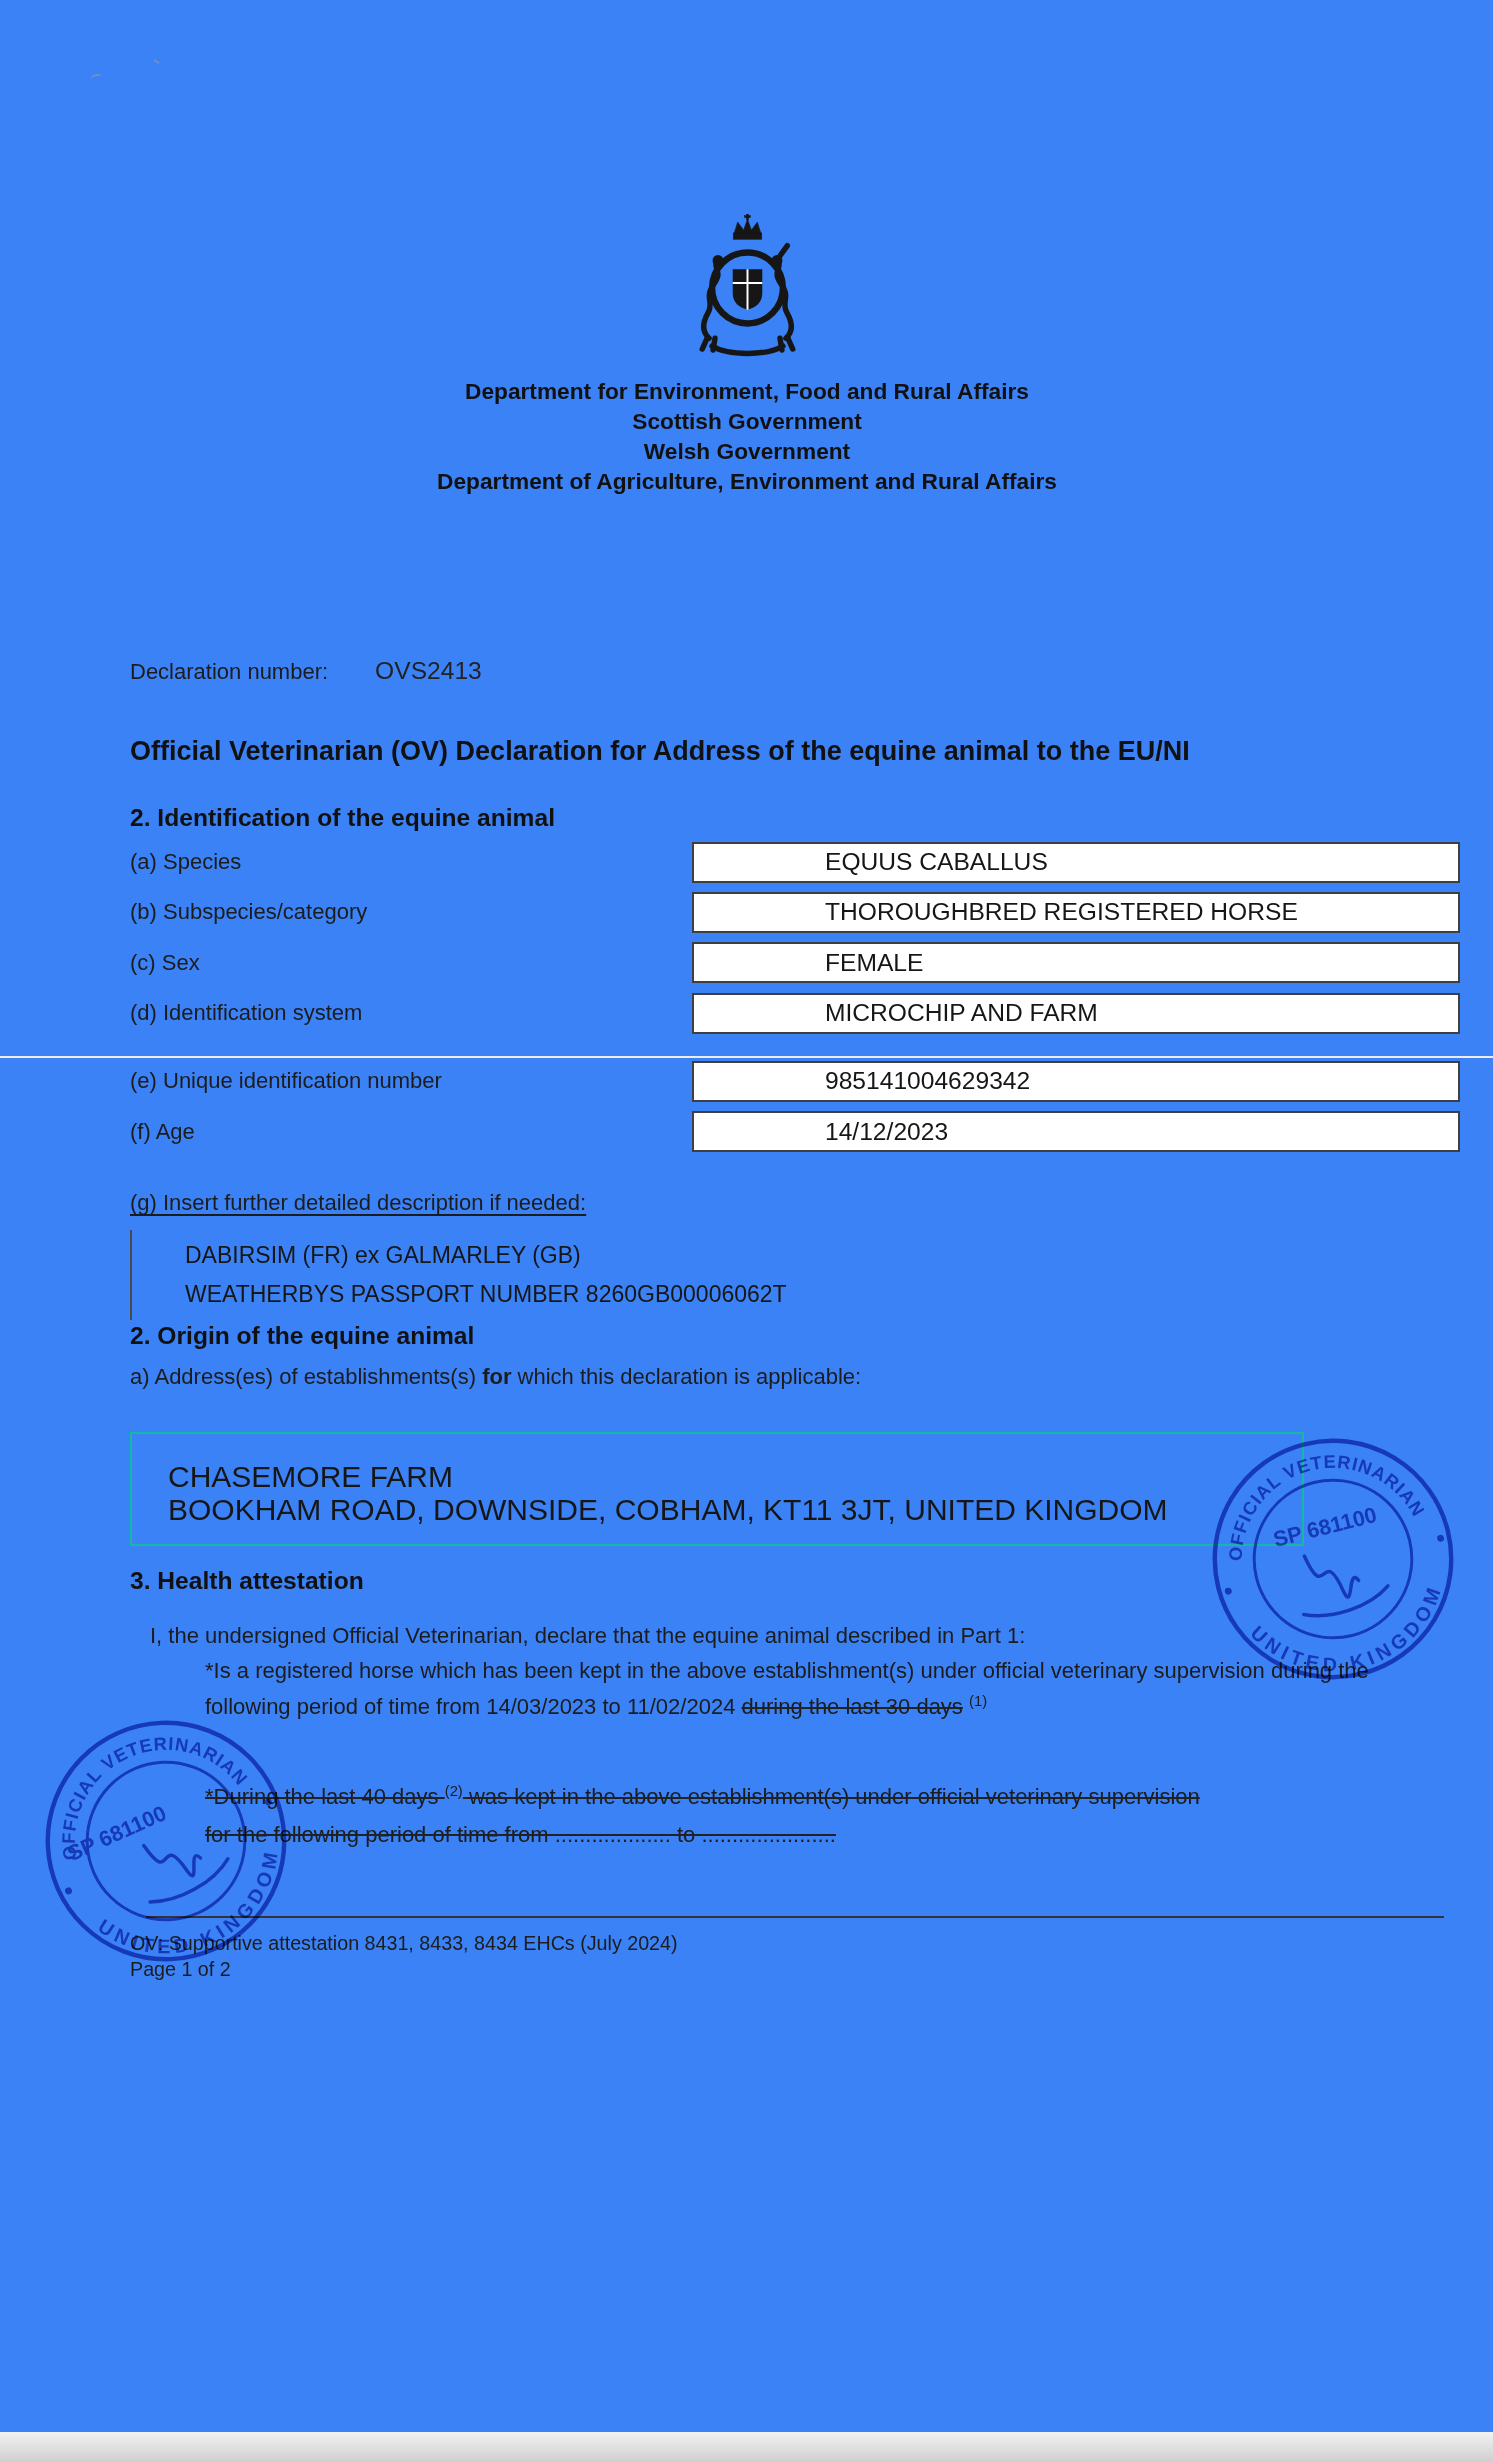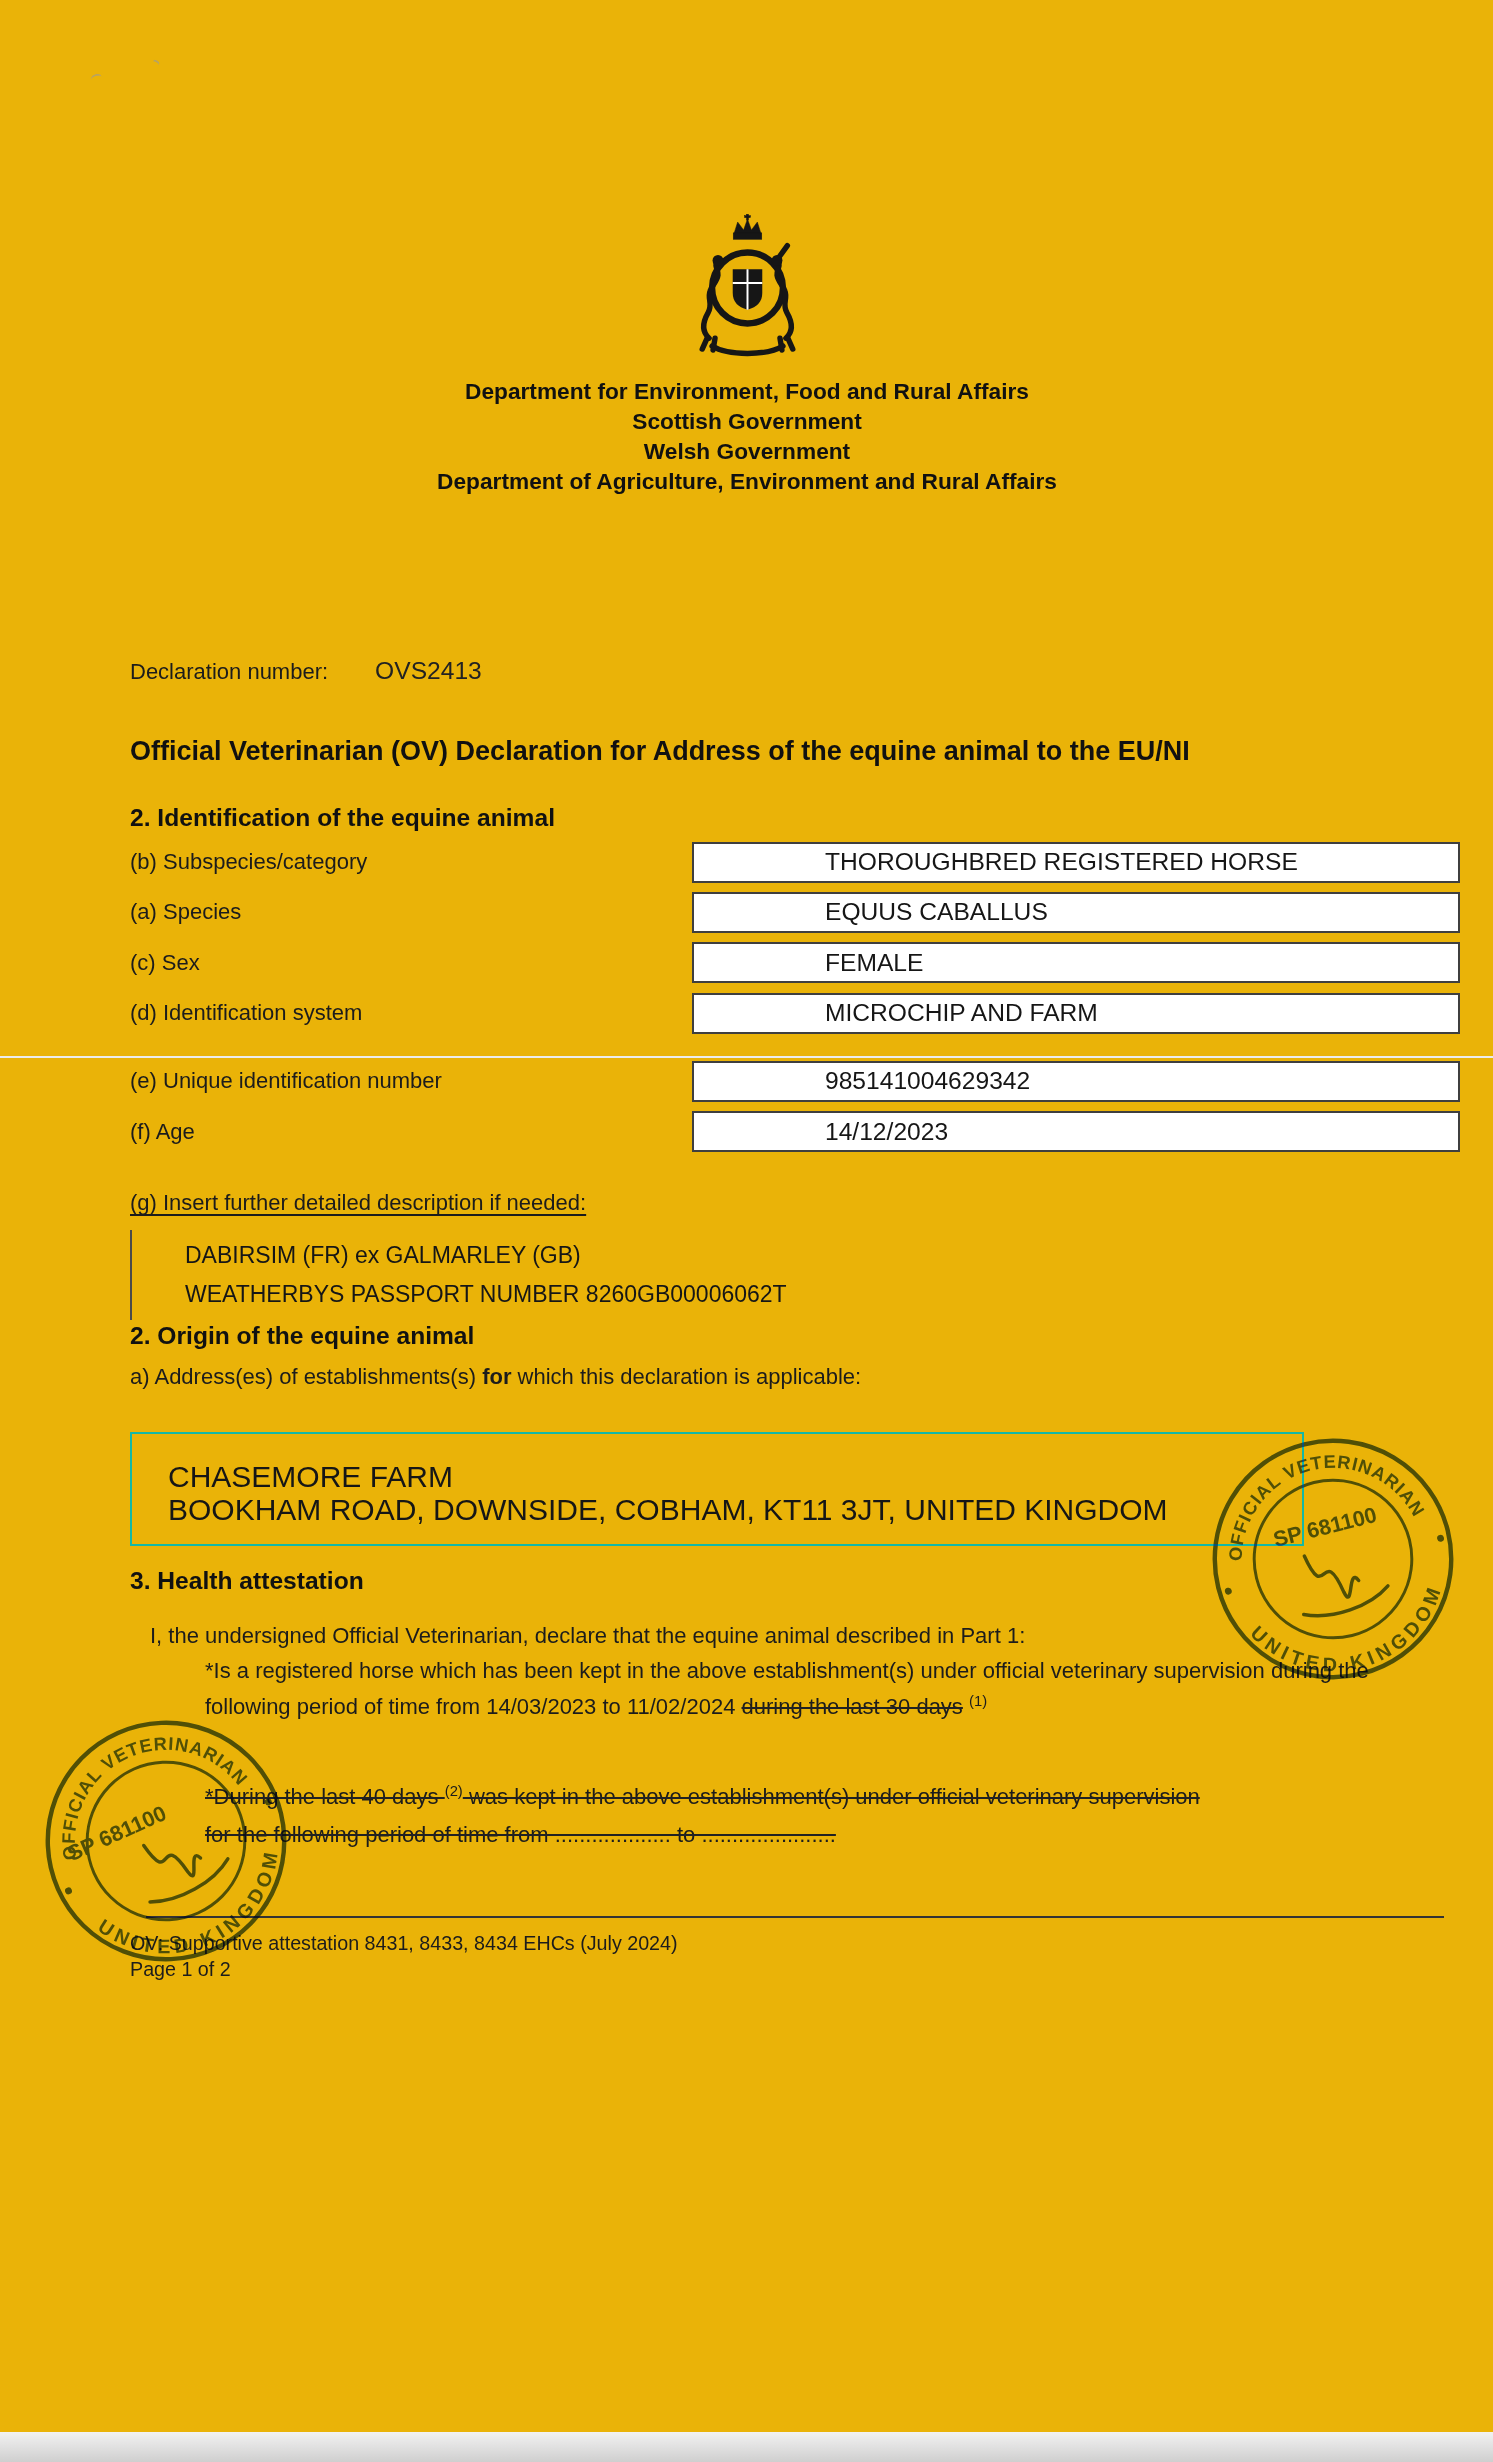--- a/index.html
+++ b/index.html
@@ -1,17 +1,17 @@
 <!DOCTYPE html>
 <html style="font-size:7.9px"><head>
 <meta charset="utf-8">
 <style>
   html,body{margin:0;padding:0;background:#ffffff;}
   body{font-family:"Liberation Sans","DejaVu Sans",sans-serif;color:#1c1c1c;}
-  .page{position:relative;width:1494px;height:2462px;background:#eab308;overflow:hidden;}
+  .page{position:relative;width:1494px;height:2462px;background:#3b82f6;overflow:hidden;}
 
   
   .artifact{position:absolute;border-top:2.5px solid #9a9a9a;border-radius:50%;opacity:.6;}
   .a1{left:91px;top:74px;width:10.8px;height:6.9px;transform:rotate(-15deg);}
   .a2{left:152px;top:60px;width:6.9px;height:4.9px;transform:rotate(30deg);}
   .crease{position:absolute;left:0;top:1056px;width:100%;height:1.5px;background:#ececec;}
   .bottom-strip{position:absolute;left:0;bottom:0;width:100%;height:30.5px;
     background:linear-gradient(#f2f2f2,#cfcfcf);}
 
   .crest{display:block;margin:214px auto 0;}
@@ -106,26 +106,26 @@
       <span class="decl-label">Declaration number:</span>
       <span class="decl-value">OVS2413</span>
     </div>
 
     <div class="doc-title">Official Veterinarian (OV) Declaration for Address of the equine animal to the EU/NI</div>
 
     <div class="sec-heading h1">2. Identification of the equine animal</div>
 
     <div class="rows">
       <div class="row">
+        <span class="f-label">(a) Species</span>
+        <span class="vbox">EQUUS CABALLUS</span>
+      </div>
+      <div class="row">
         <span class="f-label">(b) Subspecies/category</span>
         <span class="vbox">THOROUGHBRED REGISTERED HORSE</span>
-      </div>
-      <div class="row">
-        <span class="f-label">(a) Species</span>
-        <span class="vbox">EQUUS CABALLUS</span>
       </div>
       <div class="row">
         <span class="f-label">(c) Sex</span>
         <span class="vbox">FEMALE</span>
       </div>
       <div class="row">
         <span class="f-label">(d) Identification system</span>
         <span class="vbox">MICROCHIP AND FARM</span>
       </div>
       <div class="row row-e">

